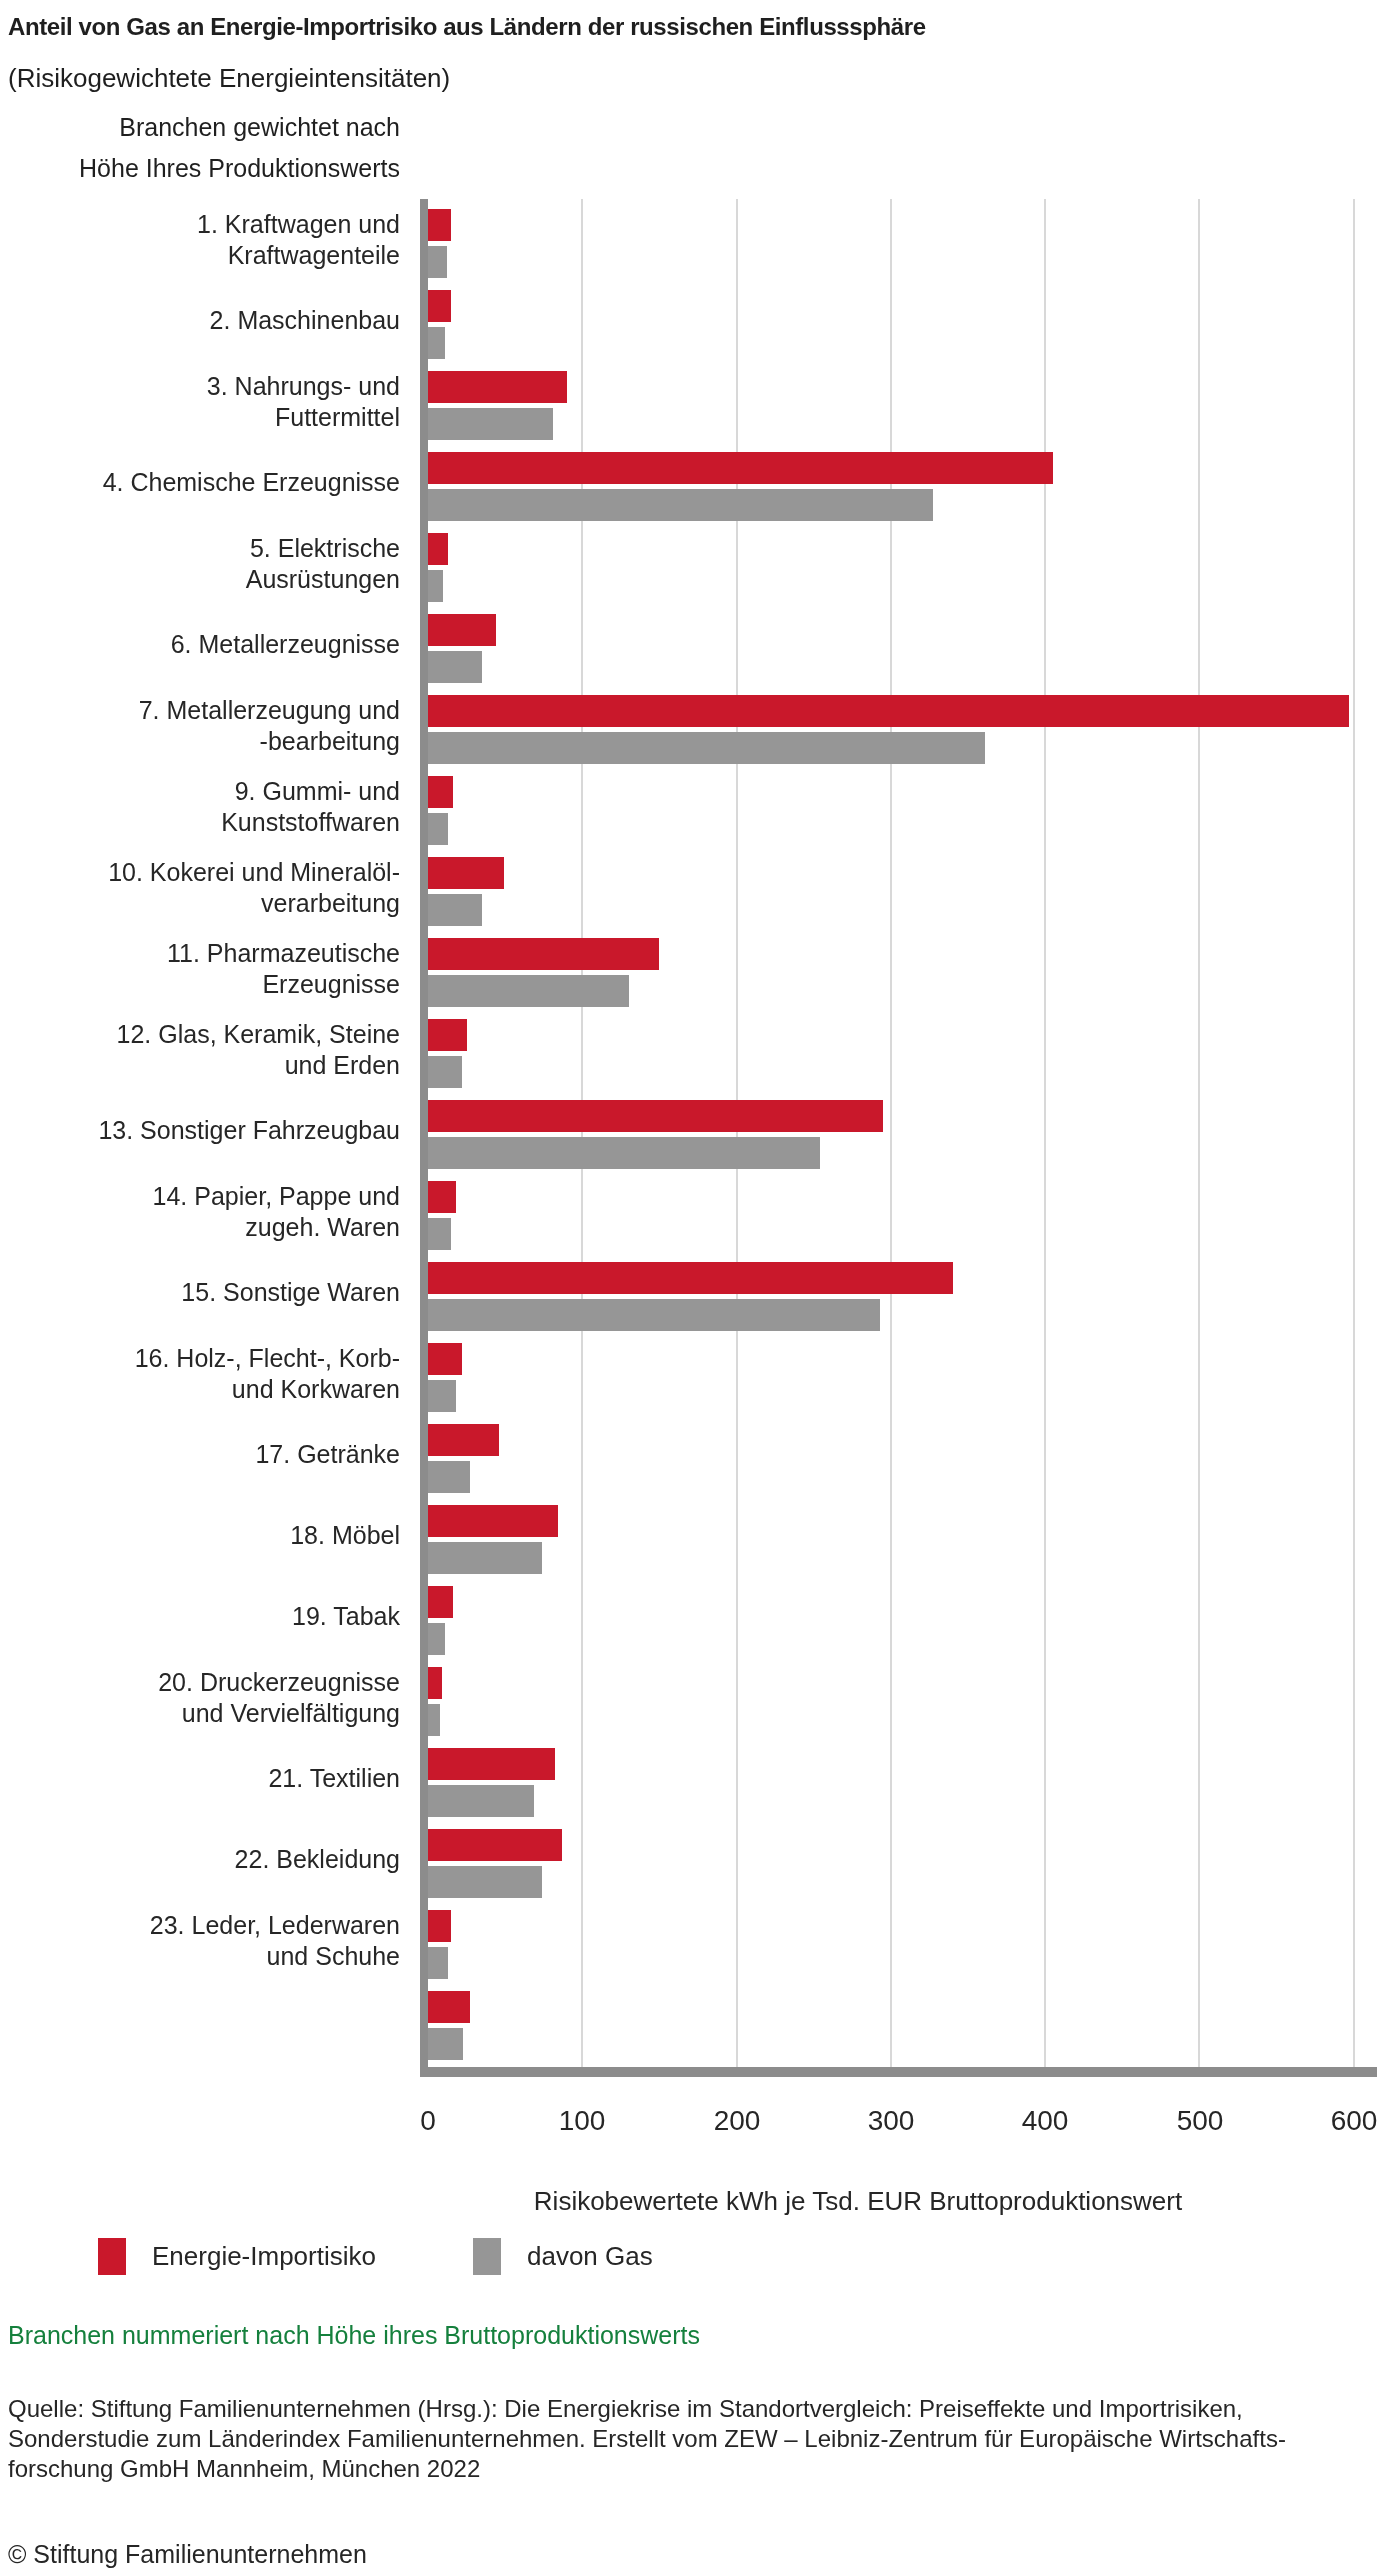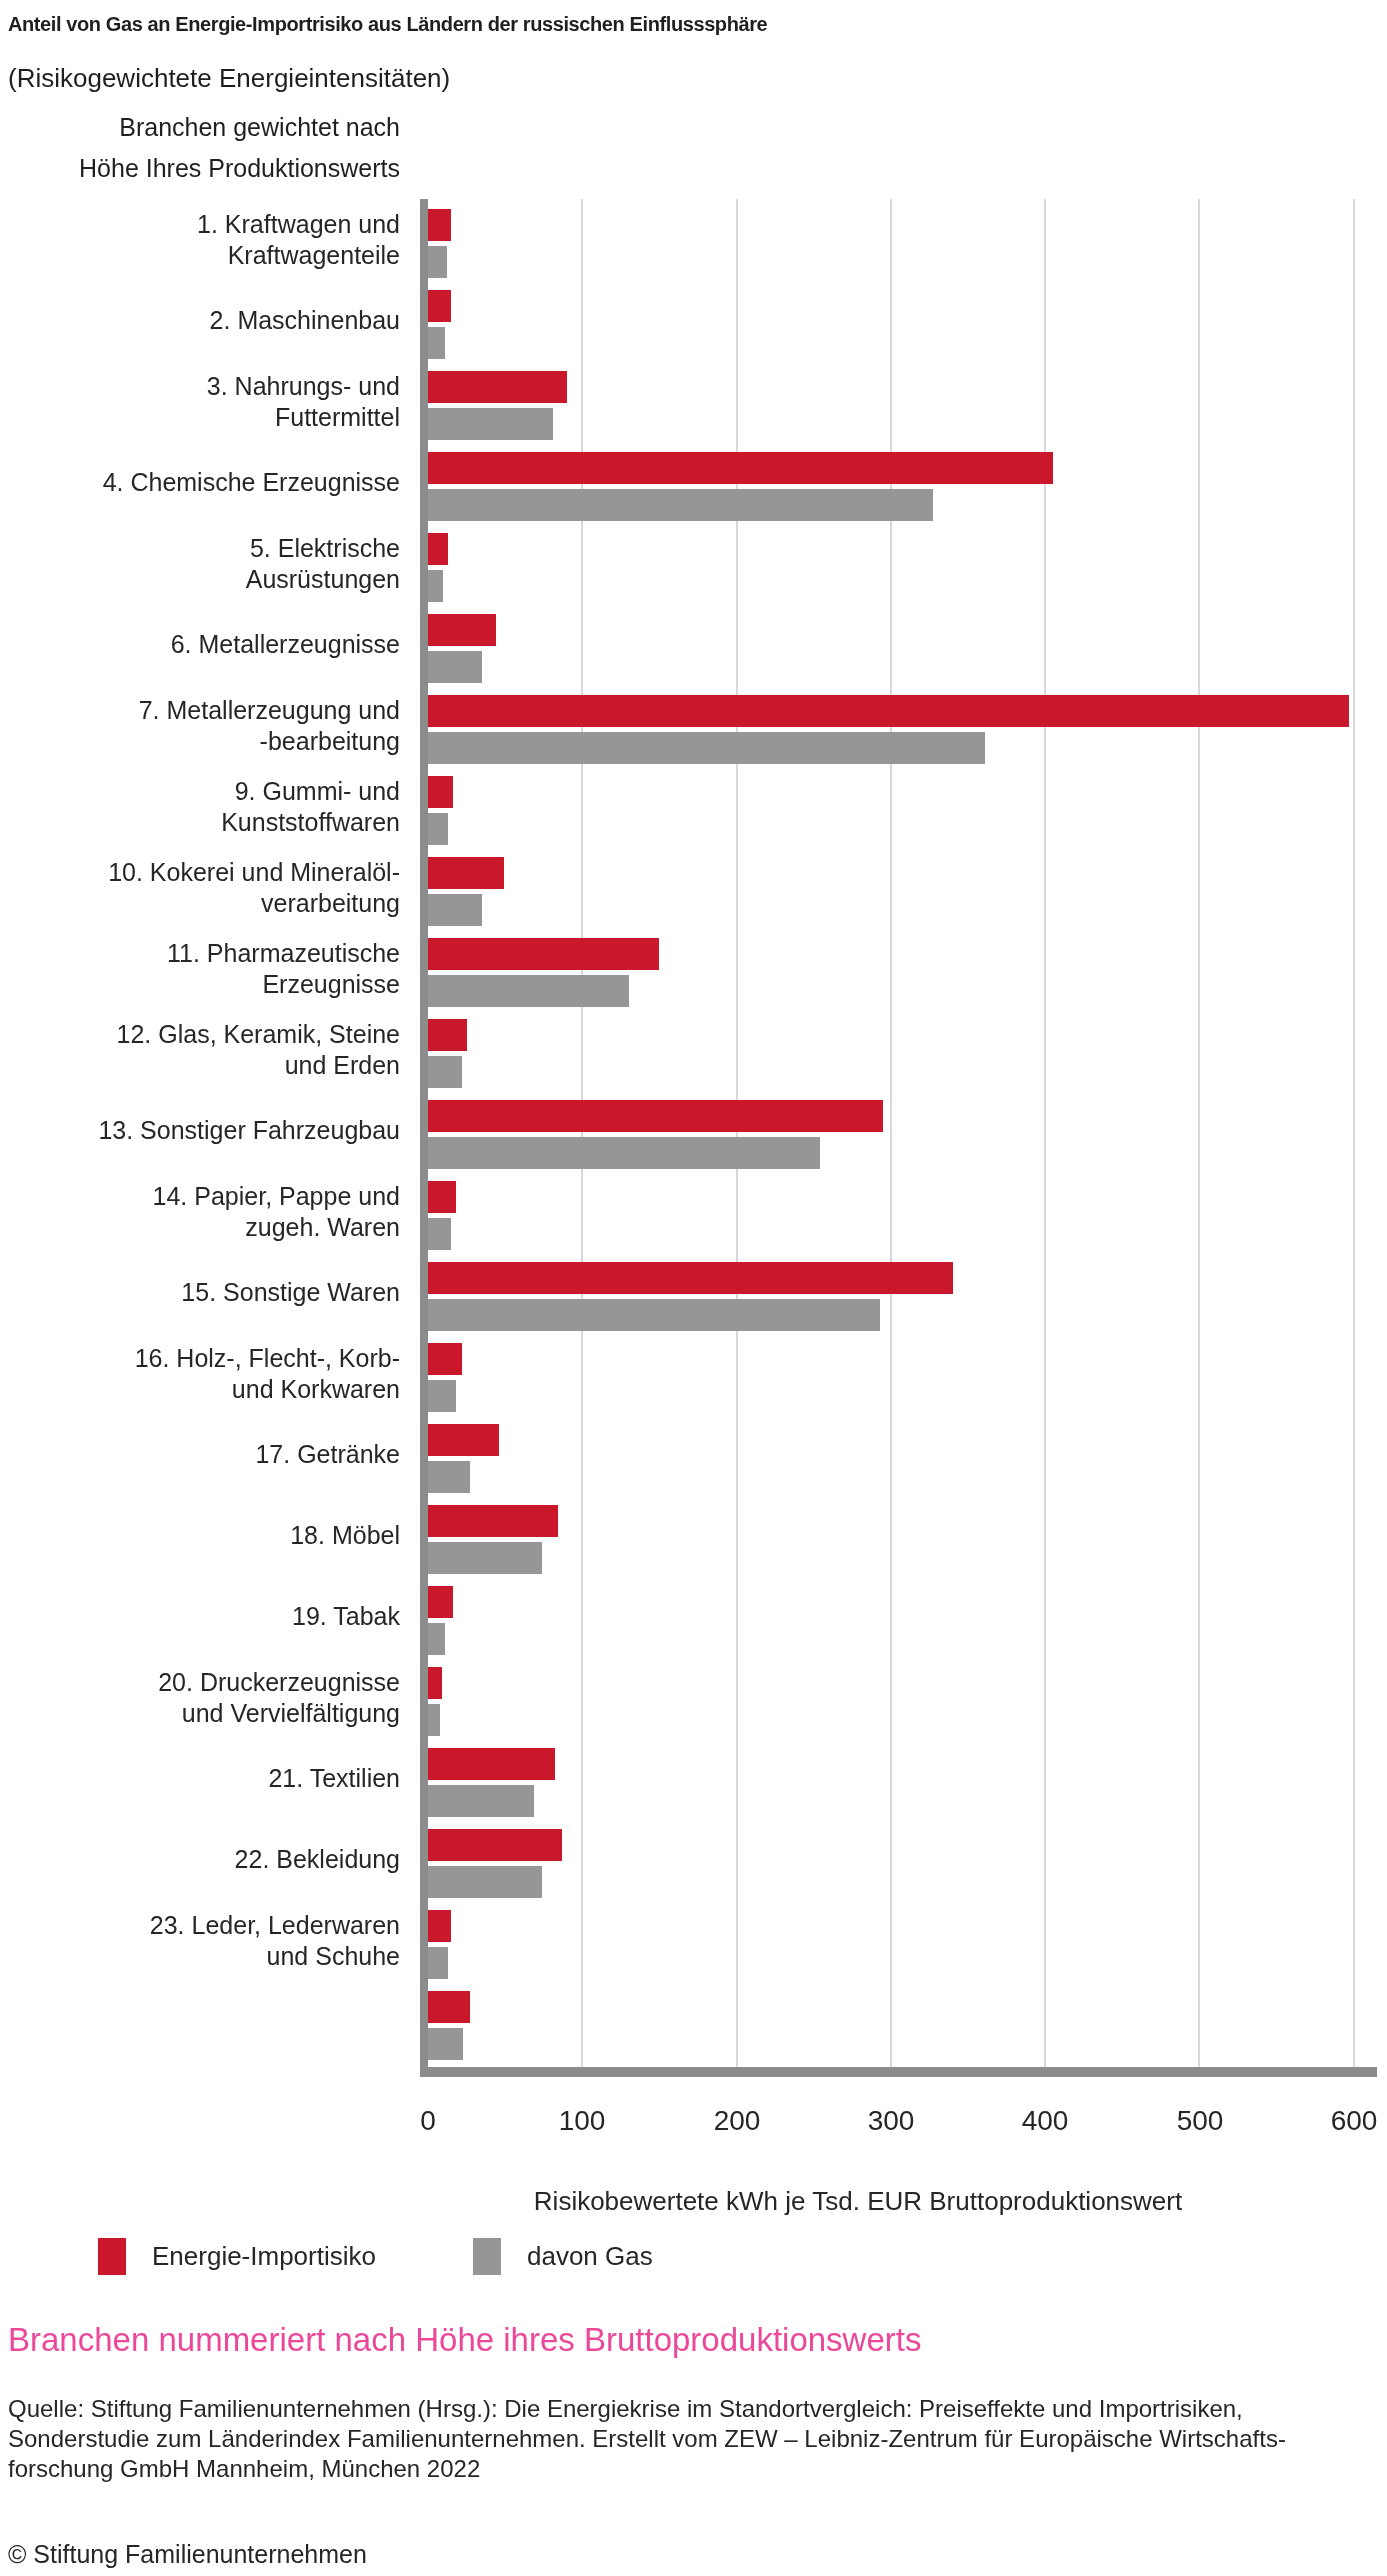--- a/index.html
+++ b/index.html
@@ -3,21 +3,21 @@
 <meta charset="utf-8">
 <style>
   html,body { margin:0; padding:0; background:#ffffff; }
   body {
     width:1388px; height:2576px; position:relative;
     font-family:"Liberation Sans", sans-serif;
     color:#1f1f1f;
   }
   .page { position:absolute; inset:0; }
 
-  .title    { position:absolute; left:8px; top:13px;  font-size:20px; font-weight:bold; letter-spacing:-0.4px; }
+  .title    { position:absolute; left:8px; top:13px;  font-size:24px; font-weight:bold; letter-spacing:-0.4px; }
   .subtitle { position:absolute; left:8px; top:63px;  font-size:26px; }
 
   .col-header {
     position:absolute; left:0; top:107px; width:400px;
     text-align:right; font-size:25px; font-weight:normal; line-height:41px;
     white-space:pre-line;
   }
 
   .chart { position:absolute; left:0; top:199px; display:flex; }
   .labels-col { width:420px; box-sizing:border-box; }
@@ -42,21 +42,21 @@
     position:absolute; left:420px; top:2186px; width:957px;
     box-sizing:border-box; padding-right:81px;
     text-align:center; font-size:26px; color:#262626;
   }
 
   .legend { position:absolute; left:98px; top:2238px; display:flex; align-items:center; font-size:26px; color:#262626; }
   .legend-swatch { width:28px; height:37px; display:inline-block; }
   .legend-label { margin-left:26px; }
   .legend-gap { width:97px; }
 
-  .footnote { position:absolute; left:8px; top:2321px; font-size:33px; color:#ec4899; }
+  .footnote { position:absolute; left:8px; top:2321px; font-size:25px; color:#15803d; }
   .source   { position:absolute; left:8px; top:2394px; font-size:24px; line-height:30px; color:#262626; white-space:pre-line; }
   .copyright{ position:absolute; left:8px; top:2540px; font-size:25px; color:#262626; }
 </style>
 </head>
 <body>
 
 <div class="page">
 
   <div class="title">Anteil von Gas an Energie-Importrisiko aus Ländern der russischen Einflusssphäre</div>
   <div class="subtitle">(Risikogewichtete Energieintensitäten)</div>

